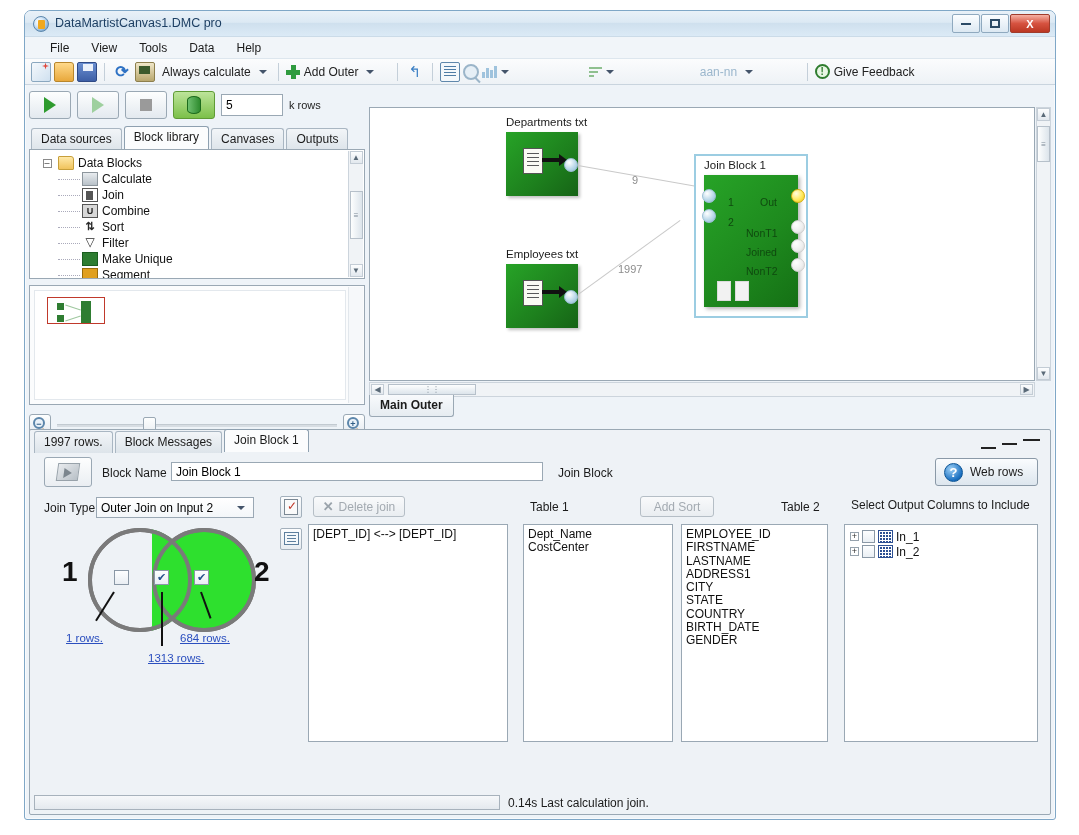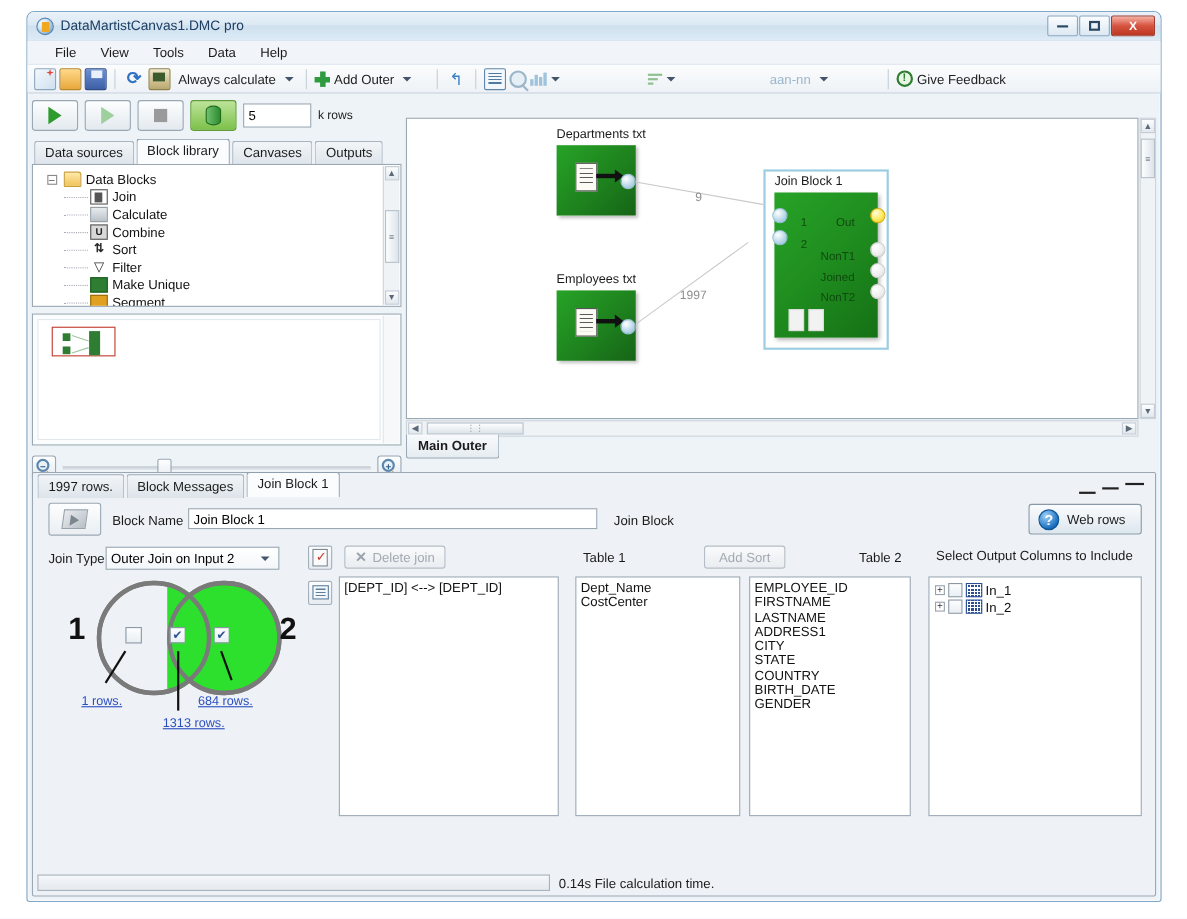--- a/index.html
+++ b/index.html
@@ -395,27 +395,27 @@
         <div style="padding-top:5px">
           <div class="tree-row">
             <span class="tree-indent">
                 <span class="exp-box">–</span>
               </span>
             <span class="tree-ico ti-folder"></span>
             <span>Data Blocks</span>
           </div>
           <div class="tree-row" style="padding-left:28px">
             <span class="dotline"></span>
+            <span class="tree-ico ti-calc"></span>
+            <span>Calculate</span>
+          </div>
+          <div class="tree-row" style="padding-left:28px">
+            <span class="dotline"></span>
             <span class="tree-ico ti-join"></span>
             <span>Join</span>
-          </div>
-          <div class="tree-row" style="padding-left:28px">
-            <span class="dotline"></span>
-            <span class="tree-ico ti-calc"></span>
-            <span>Calculate</span>
           </div>
           <div class="tree-row" style="padding-left:28px">
             <span class="dotline"></span>
             <span class="tree-ico ti-comb">U</span>
             <span>Combine</span>
           </div>
           <div class="tree-row" style="padding-left:28px">
             <span class="dotline"></span>
             <span class="tree-ico ti-sort">⇅</span>
             <span>Sort</span>
@@ -575,21 +575,21 @@
         <div class="vnum" style="left:188px;top:30px;z-index:4">2</div>
 
         <div class="vchk" style="left:48px;top:44px;z-index:5"></div>
         <div class="vchk" style="left:88px;top:44px;z-index:5">✔</div>
         <div class="vchk" style="left:128px;top:44px;z-index:5">✔</div>
 
         <div class="vleader" style="left:47px;top:66px;height:34px;transform:rotate(32deg);z-index:5"></div>
         <div class="vleader" style="left:95px;top:66px;height:54px;z-index:5"></div>
         <div class="vleader" style="left:134px;top:66px;height:28px;transform:rotate(-20deg);z-index:5"></div>
 
-        <div class="vlink" style="left:8px;top:106px;z-index:6">1 rows.</div>
+        <div class="vlink" style="left:0;top:106px;z-index:6">1 rows.</div>
         <div class="vlink" style="left:82px;top:126px;z-index:6">1313 rows.</div>
         <div class="vlink" style="left:114px;top:106px;z-index:6">684 rows.</div>
       </div>
 
       <div class="side-btn" style="left:250px;top:66px">
           <span class="sb-ico1"></span>
         </div>
       <div class="side-btn" style="left:250px;top:98px">
           <span class="sb-ico2"></span>
         </div>
@@ -644,18 +644,18 @@
             <span class="exp-sm">+</span>
             <span class="chk-sm"></span>
             <span class="grid-sm"></span>
             <span>In_2</span>
           </div>
         </div>
       </div>
 
       <div id="statusbar">
         <div id="progress"></div>
-        <div id="status-text">0.14s File calculation time.</div>
+        <div id="status-text">0.14s Last calculation join.</div>
       </div>
 
     </div>
   </div>
 </div>
 
 </body></html>

